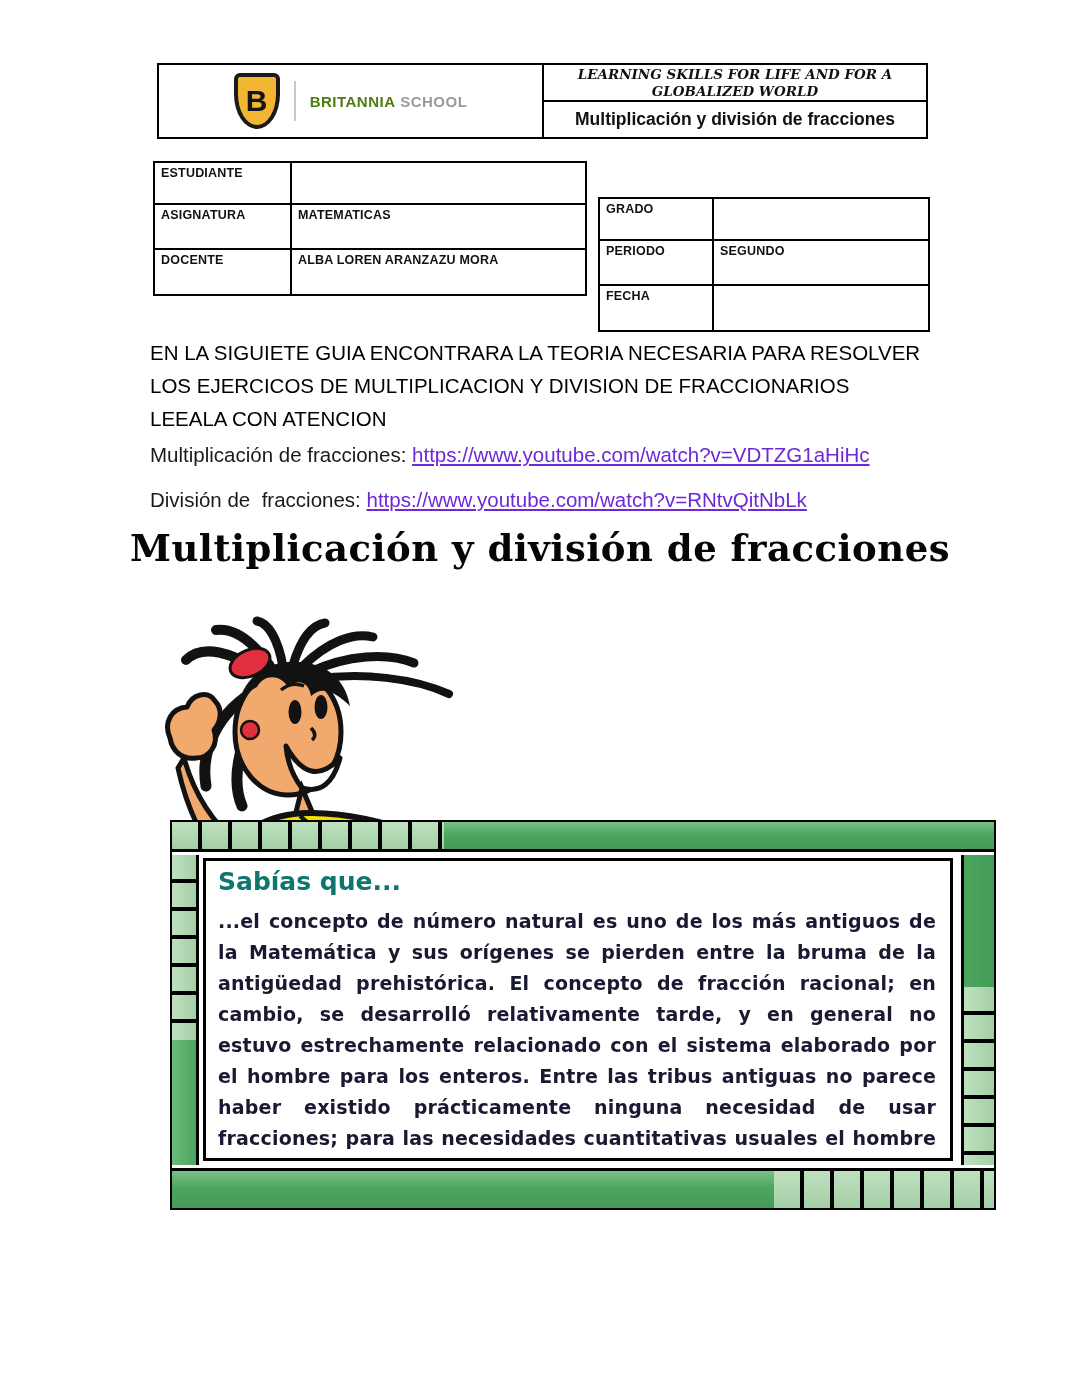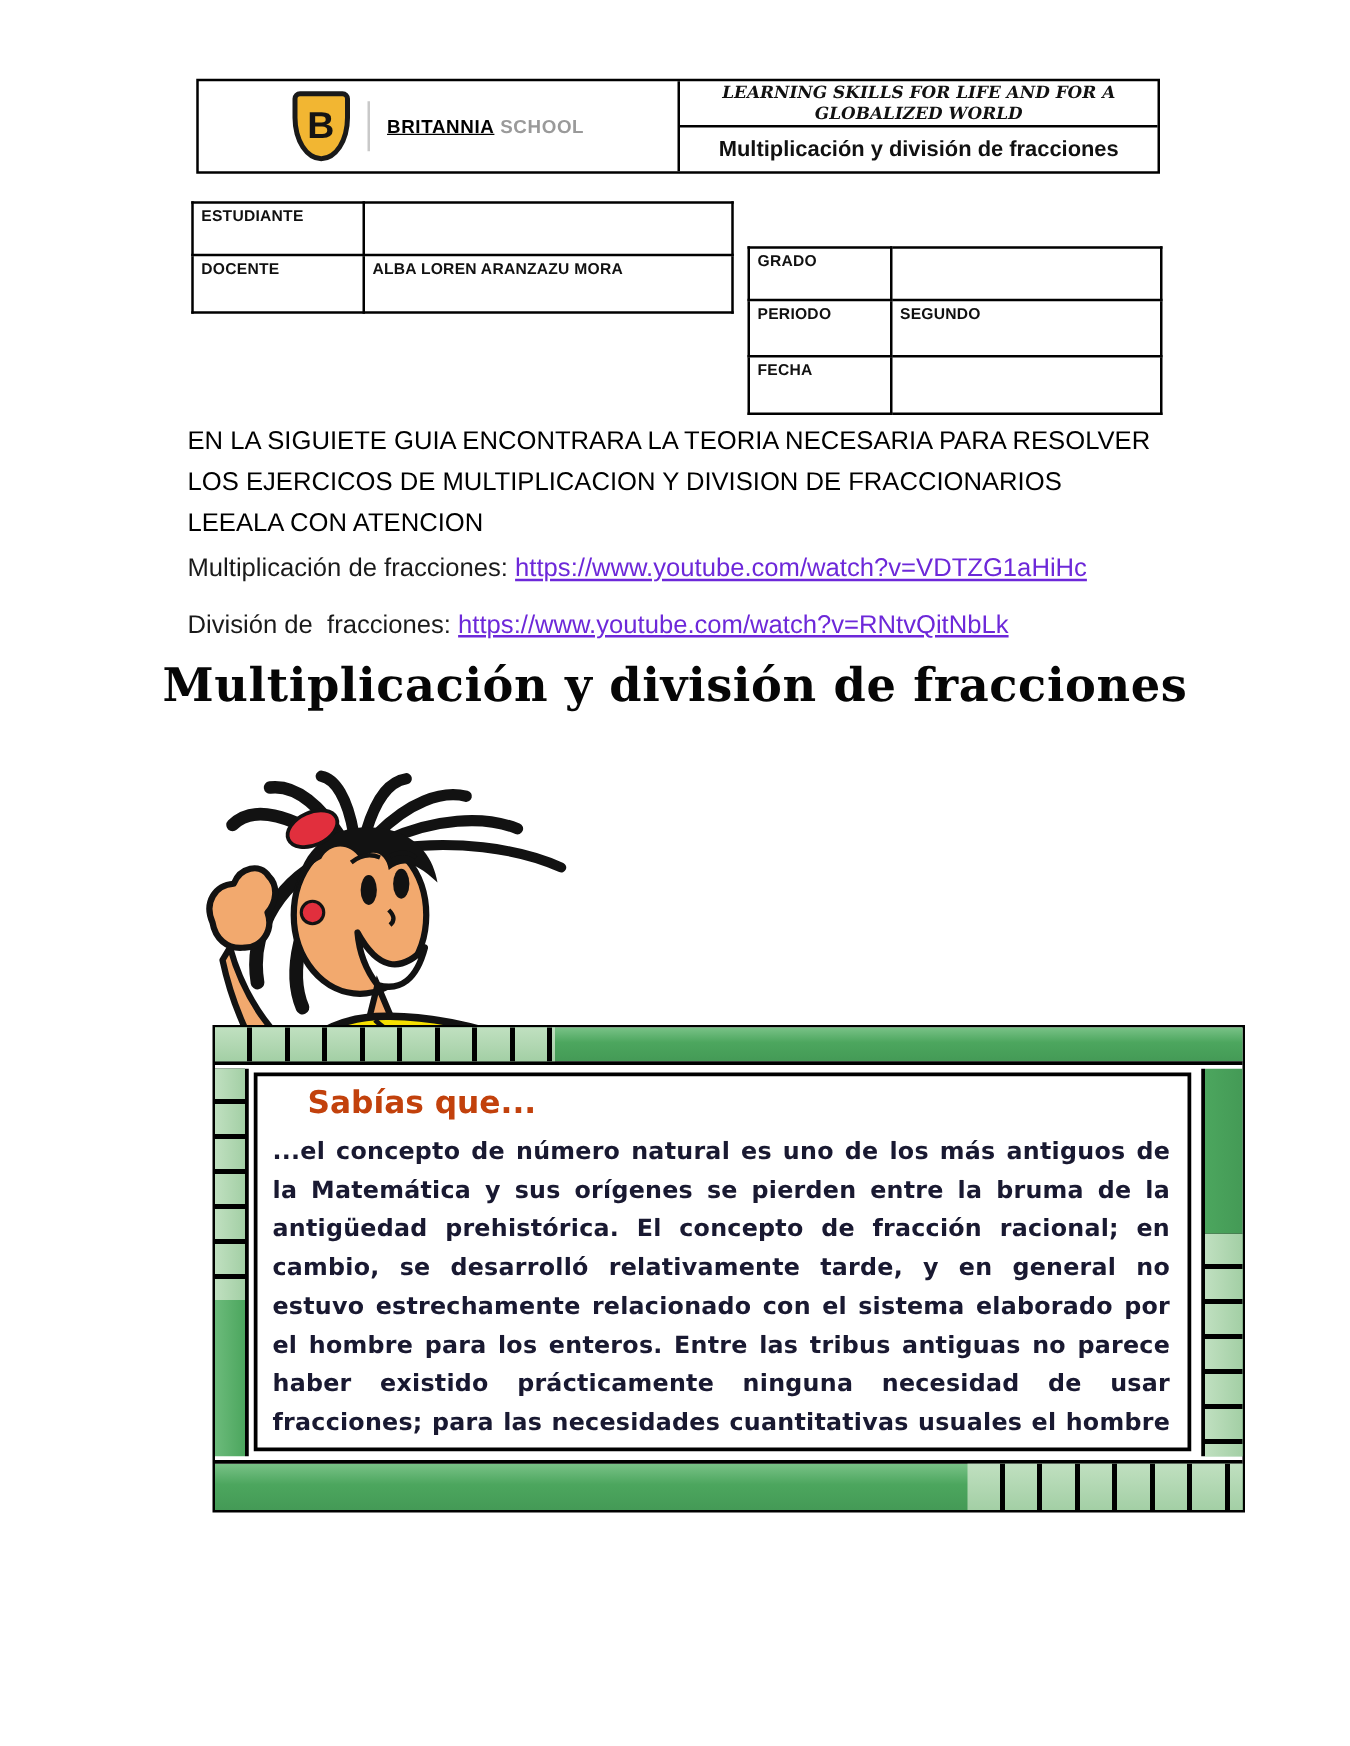--- a/index.html
+++ b/index.html
@@ -8,21 +8,21 @@
 
   
   .header-table{position:absolute;left:157px;top:63px;width:771px;height:76px;
     border:2px solid #000;display:flex;box-sizing:border-box;background:#fff;}
   .header-left{width:385px;border-right:2px solid #000;display:flex;align-items:center;justify-content:center;gap:14px;box-sizing:border-box;}
   .logo-shield{width:46px;height:56px;background:#F2B632;border:4px solid #1a1a1a;
     border-radius:6px 6px 50% 50% / 6px 6px 62% 62%;display:flex;align-items:center;justify-content:center;box-sizing:border-box;}
   .logo-shield span{font-weight:bold;font-size:30px;color:#141414;line-height:1;}
   .logo-divider{width:2px;height:40px;background:#c9c9c9;}
   .school-name{font-size:15px;letter-spacing:.5px;}
-  .school-name .b1{font-weight:bold;color:#000000;text-decoration:underline;}
+  .school-name .b1{font-weight:bold;color:#4d7c0f;}
   .school-name .b2{color:#9a9a9a;font-weight:bold;}
   .header-right{flex:1;display:flex;flex-direction:column;}
   .header-motto{height:37px;border-bottom:2px solid #000;display:flex;align-items:center;justify-content:center;
     font-family:"DejaVu Serif", serif;font-style:italic;font-weight:bold;font-size:13.5px;text-align:center;
     line-height:1.25;padding:1px 4px;box-sizing:border-box;}
   .header-subject{flex:1;display:flex;align-items:center;justify-content:center;
     font-weight:bold;font-size:17.5px;}
 
   
   table.info{position:absolute;border-collapse:collapse;table-layout:fixed;}
@@ -65,21 +65,21 @@
   .tiles-v{background:
       repeating-linear-gradient(180deg, rgba(0,0,0,0) 0 24px, #000 24px 28px),
       linear-gradient(90deg,#c0e0c0,#a3cfa5);}
   .tiles-top{left:0;top:0;bottom:0;width:272px;}
   .tiles-leftbar{left:0;top:0;width:100%;height:185px;}
   .tiles-rightbar{left:0;bottom:0;width:100%;height:178px;}
   .tiles-bottombar{right:0;top:0;bottom:0;width:220px;}
 
   .factbox{position:absolute;left:31px;top:36px;right:41px;bottom:47px;
     background:#fff;border:3px solid #000;box-sizing:border-box;padding:6px 14px 0 12px;overflow:hidden;}
-  .fact-heading{font-family:"DejaVu Sans", sans-serif;font-weight:bold;font-size:25px;color:#c2410c;margin-left:28px;}
+  .fact-heading{font-family:"DejaVu Sans", sans-serif;font-weight:bold;font-size:25px;color:#0f766e;}
   .fact-body{margin-top:10px;font-family:"DejaVu Sans", sans-serif;font-weight:bold;font-size:19px;
     line-height:31px;color:#191931;text-align:justify;letter-spacing:.2px;}
 </style>
 </head>
 <body>
 
 <div class="page">
 
   <div class="header-table">
     <div class="header-left">
@@ -100,20 +100,24 @@
 
   <table class="info" id="info-left">
     <colgroup>
         <col style="width:137px">
         <col style="width:295px">
       </colgroup>
     <tbody>
         <tr class="r1">
       <td>ESTUDIANTE</td>
       <td></td>
+    </tr>
+    <tr class="r2">
+      <td>ASIGNATURA</td>
+      <td>MATEMATICAS</td>
     </tr>
     <tr class="r3">
       <td>DOCENTE</td>
       <td>ALBA LOREN ARANZAZU MORA</td>
     </tr>
   </tbody>
     </table>
 
   <table class="info" id="info-right">
     <colgroup>

